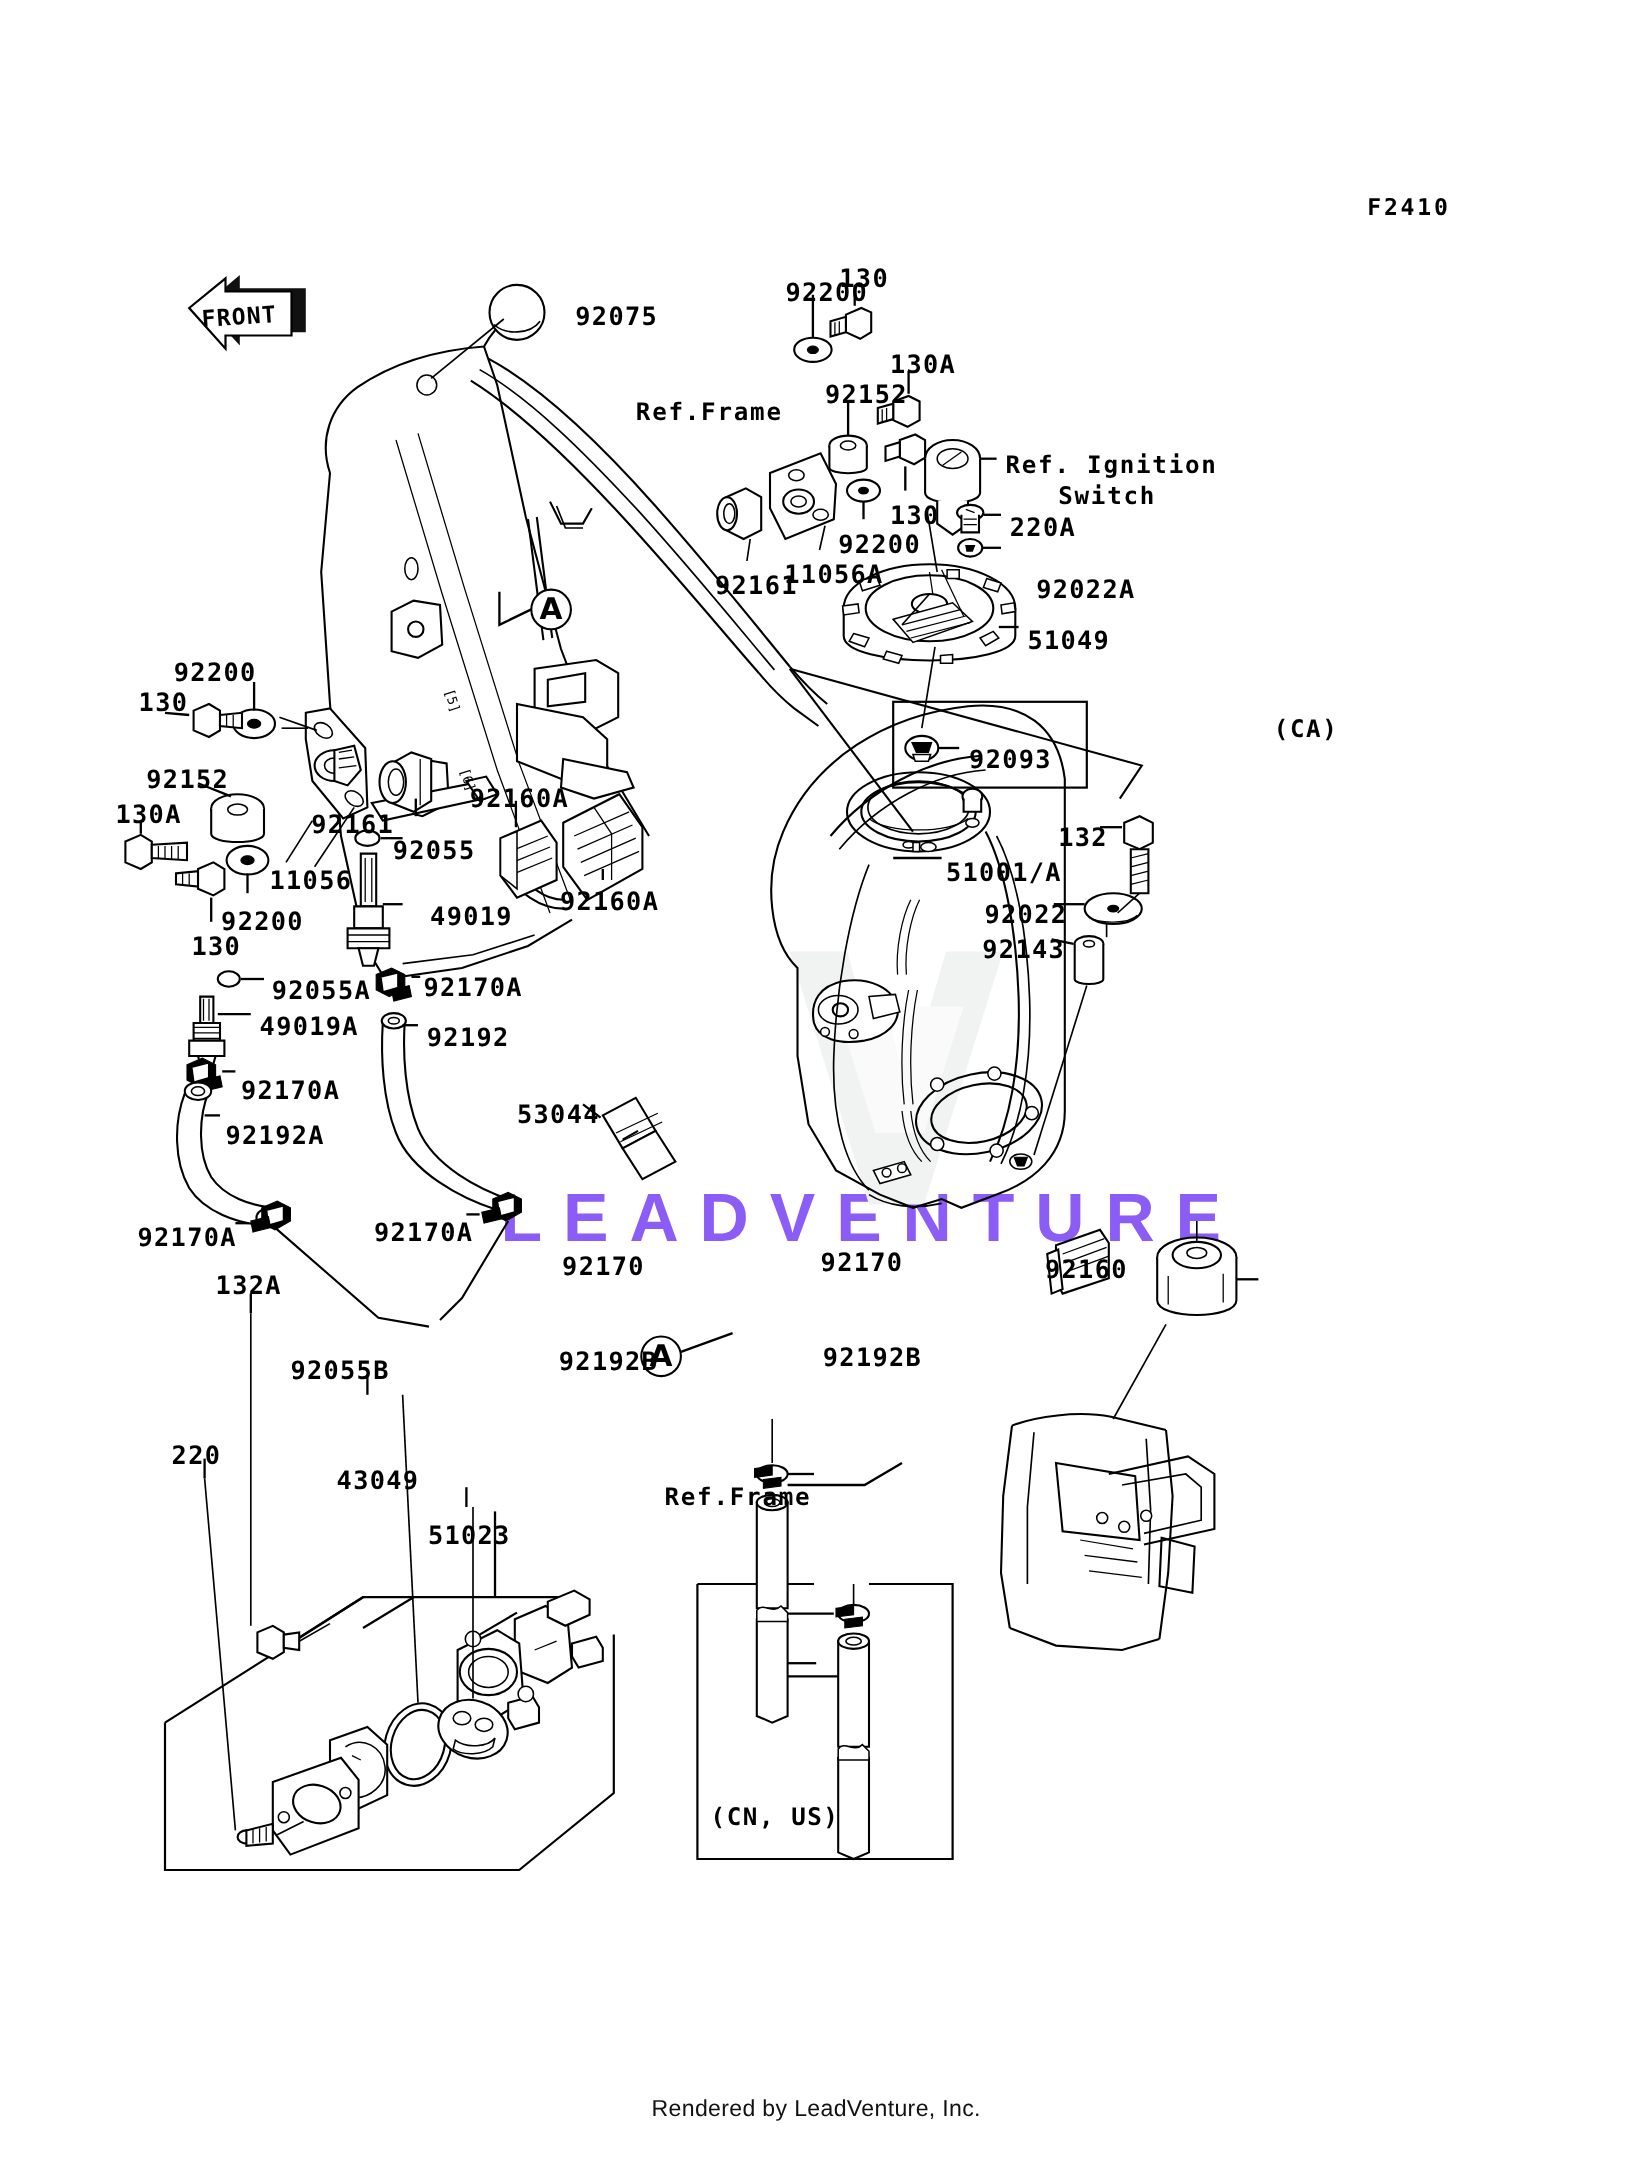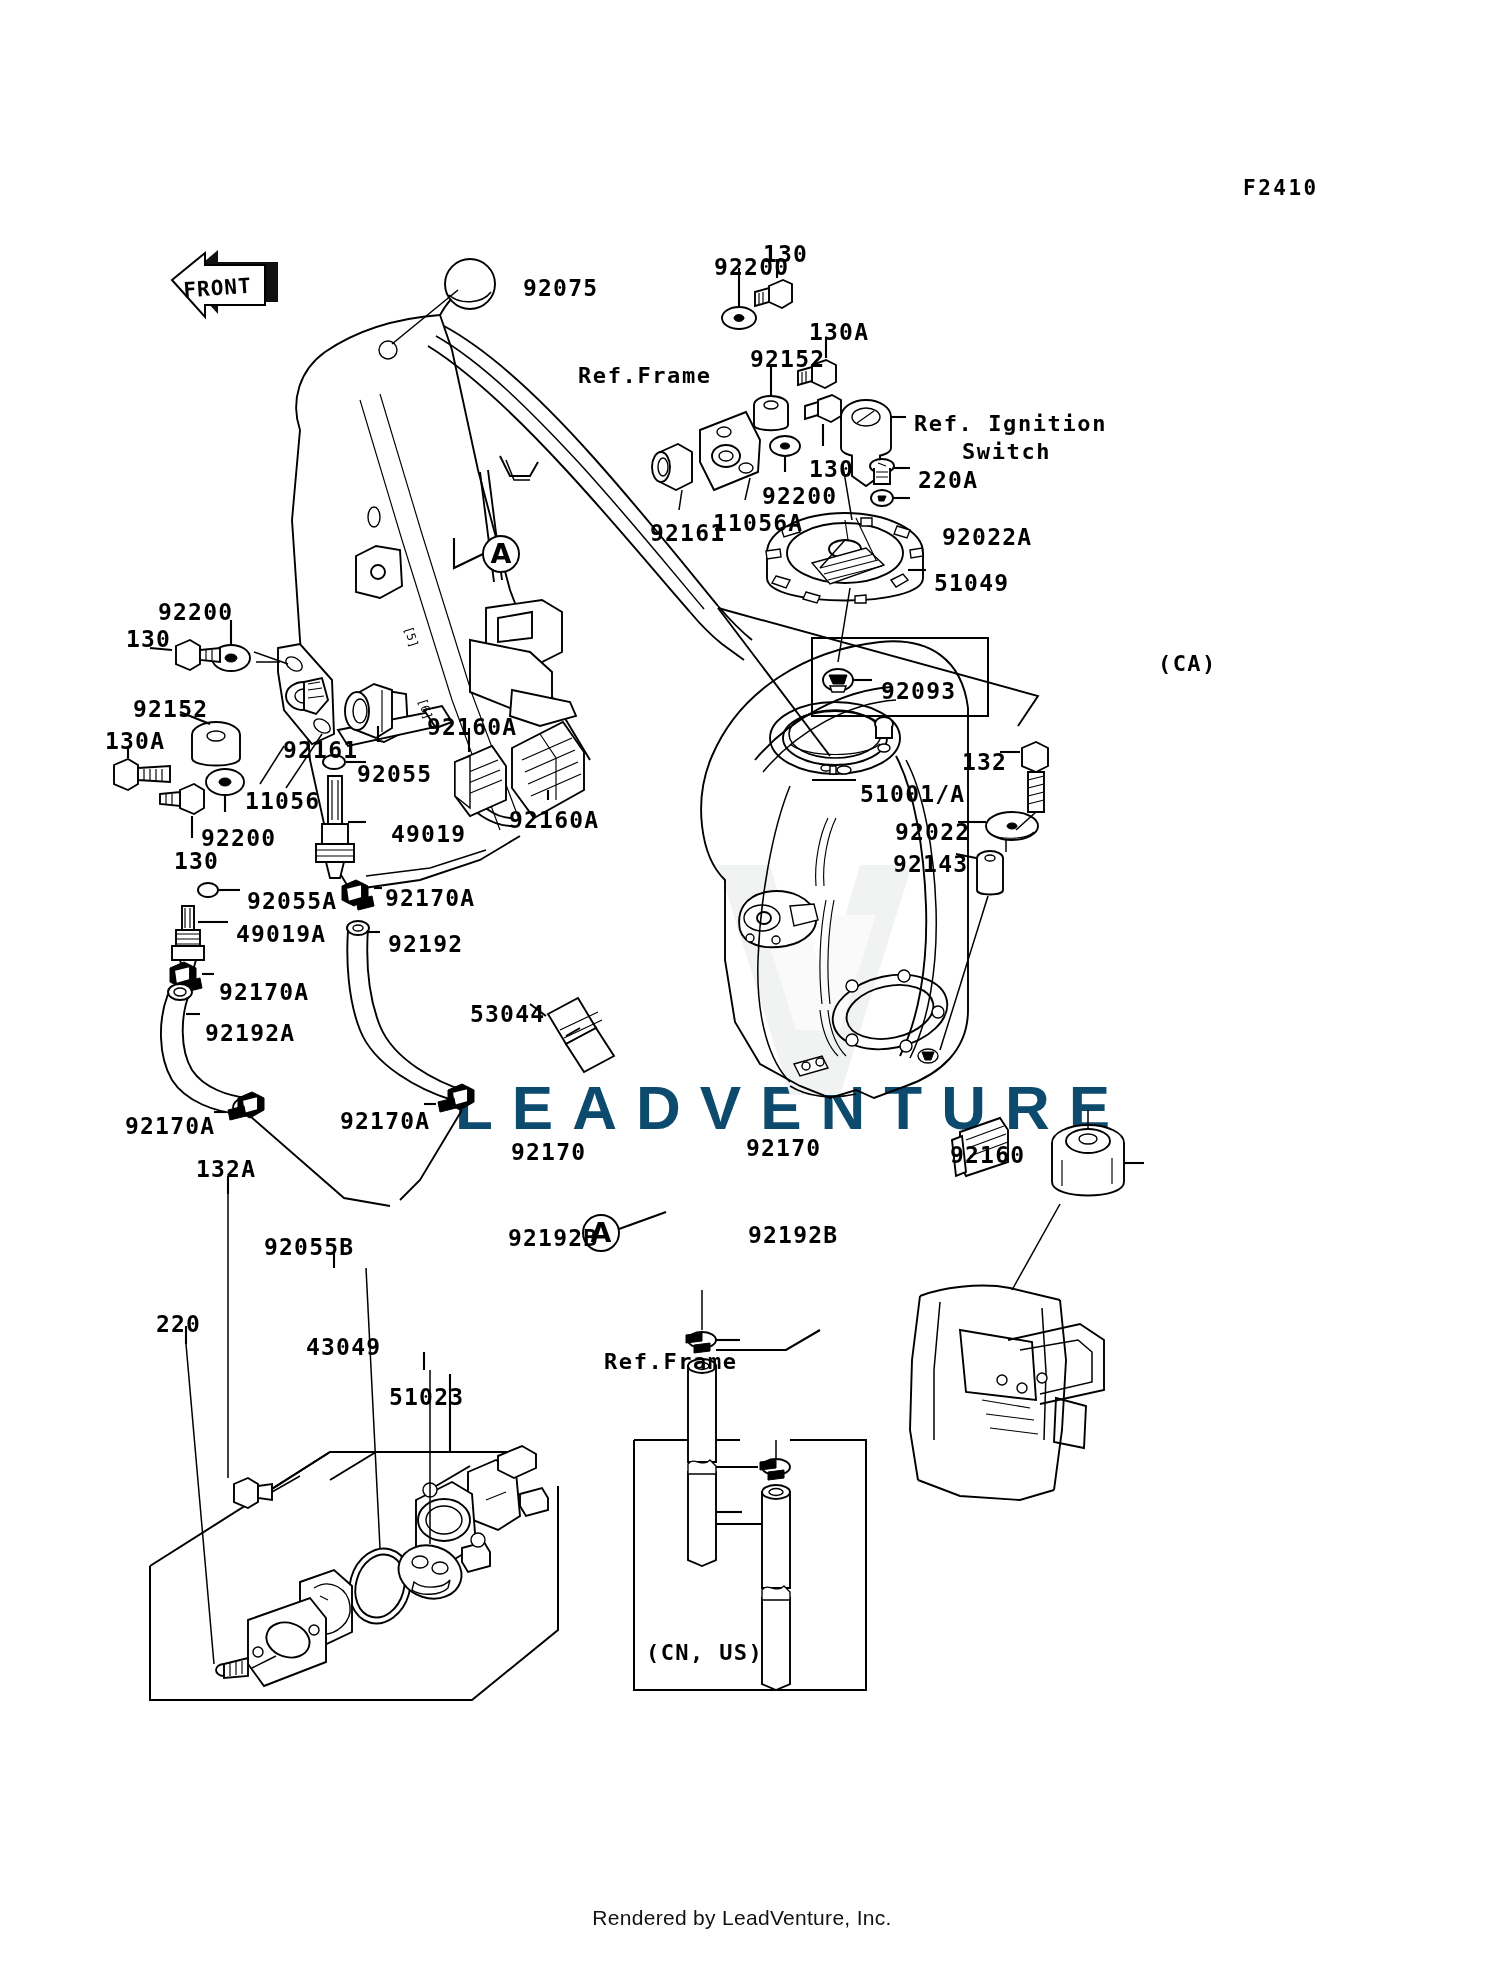--- a/index.html
+++ b/index.html
@@ -62,21 +62,21 @@
   }
 
   
   .watermark {
     position: absolute;
     top: 1072px; left: 455px;
     font-family: "Liberation Sans", sans-serif;
     font-size: 62px;
     font-weight: bold;
     letter-spacing: 19px;
-    color: #0c4a6e;
+    color: #8b5cf6;
     user-select: none;
     pointer-events: none;
   }
   .watermark-mark {
     position: absolute;
     top: 855px; left: 700px;
     width: 230px; height: 250px;
     color: #f0f1f1;
     pointer-events: none;
   }

